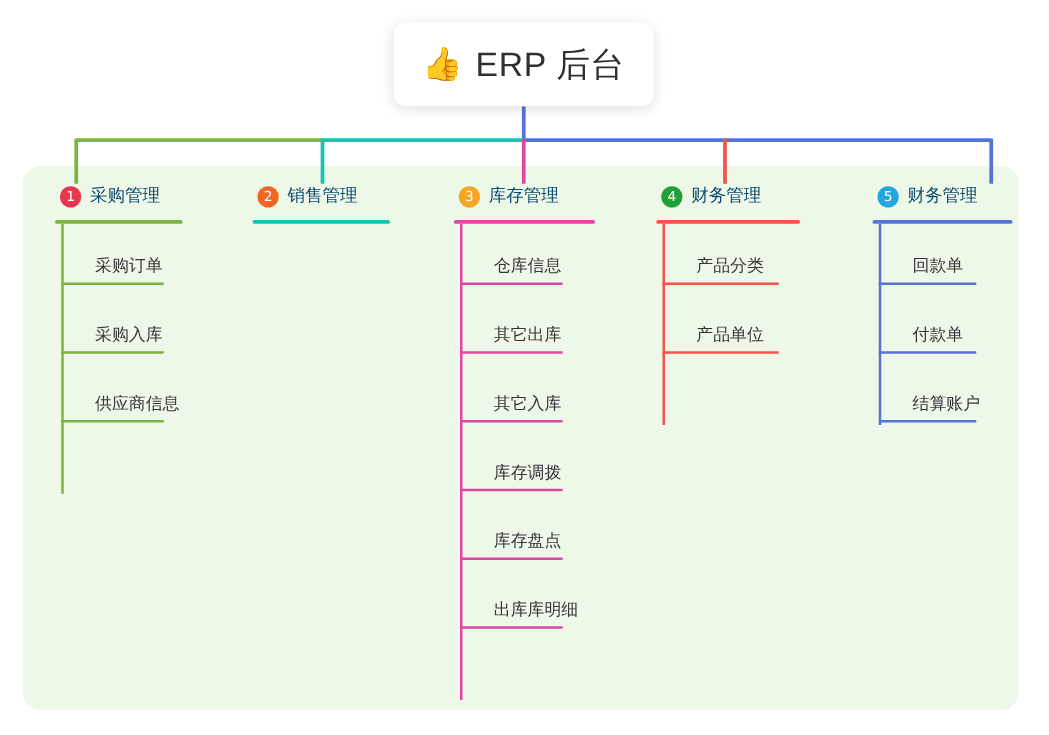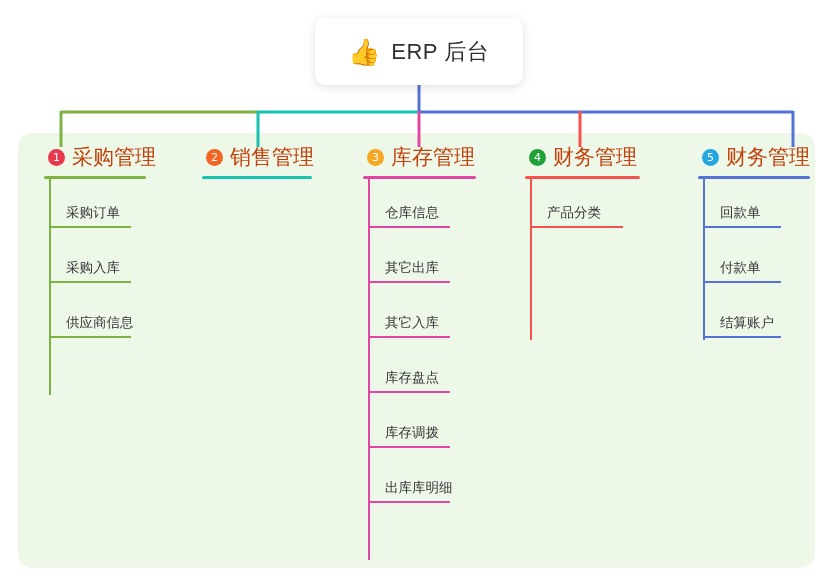--- a/index.html
+++ b/index.html
@@ -31,21 +31,21 @@
     box-shadow:0 2px 10px rgba(0,0,0,0.13);
     display:flex;align-items:center;justify-content:center;
     gap:10px;
     z-index:5;
   }
   .root-emoji{
     font-size:26px;line-height:1;
     font-family:"DejaVu Sans",sans-serif;
   }
   .root-title{
-    font-size:22px;
+    font-size:27px;
     color:#2f3033;
     letter-spacing:.5px;
     white-space:nowrap;
   }
 
   
   .conn{position:absolute;z-index:2;}
 
   
   .col{position:absolute;top:146px;z-index:3;}
@@ -55,37 +55,37 @@
     padding-left:4px;
   }
   .badge{
     width:17px;height:17px;border-radius:50%;
     color:#fff;font-size:11px;
     display:flex;align-items:center;justify-content:center;
     font-family:"DejaVu Sans",sans-serif;
     flex:0 0 auto;
   }
   .col-title{
-    font-size:21px;color:#c2410c;white-space:nowrap;
+    font-size:14px;color:#0c4a6e;white-space:nowrap;
   }
   .head-rule{
     height:3px;border-radius:2px;margin-top:8px;
   }
 
   .items{position:relative;margin-top:0;}
   .stem{
     position:absolute;left:5px;top:0;width:2px;
   }
   .item{
     position:relative;
     height:55px;
   }
   .item-label{
     position:absolute;
-    left:22px;bottom:12px;
+    left:32px;bottom:12px;
     font-size:13.5px;
     color:#343539;
     white-space:nowrap;
   }
   .item-rule{
     position:absolute;
     left:5px;bottom:6px;
     height:2px;
   }
 </style>
@@ -161,25 +161,25 @@
         </div>
         <div class="item">
           <span class="item-label">其它出库</span>
           <div class="item-rule" style="background: rgb(226, 70, 165); width: 82px;"></div>
         </div>
         <div class="item">
           <span class="item-label">其它入库</span>
           <div class="item-rule" style="background: rgb(226, 70, 165); width: 82px;"></div>
         </div>
         <div class="item">
+          <span class="item-label">库存调拨</span>
+          <div class="item-rule" style="background: rgb(226, 70, 165); width: 82px;"></div>
+        </div>
+        <div class="item">
           <span class="item-label">库存盘点</span>
-          <div class="item-rule" style="background: rgb(226, 70, 165); width: 82px;"></div>
-        </div>
-        <div class="item">
-          <span class="item-label">库存调拨</span>
           <div class="item-rule" style="background: rgb(226, 70, 165); width: 82px;"></div>
         </div>
         <div class="item">
           <span class="item-label">出库库明细</span>
           <div class="item-rule" style="background: rgb(226, 70, 165); width: 82px;"></div>
         </div>
       </div>
   </div>
 
   <div class="col" id="col-3" style="left:525px;">
@@ -187,20 +187,24 @@
       <span class="badge" style="background: rgb(33, 160, 56);">4</span>
       <span class="col-title">财务管理</span>
     </div>
     <div class="head-rule" style="background: rgb(244, 83, 77); width: 115px;"></div>
     <div class="items">
         <div class="stem" style="background: rgb(244, 83, 77); height: 161px;"></div>
         <div class="item">
           <span class="item-label">产品分类</span>
           <div class="item-rule" style="background: rgb(244, 83, 77); width: 93px;"></div>
         </div>
+        <div class="item">
+          <span class="item-label">产品单位</span>
+          <div class="item-rule" style="background: rgb(244, 83, 77); width: 93px;"></div>
+        </div>
       </div>
   </div>
 
   <div class="col" id="col-4" style="left:698px;">
     <div class="col-head">
       <span class="badge" style="background: rgb(36, 167, 224);">5</span>
       <span class="col-title">财务管理</span>
     </div>
     <div class="head-rule" style="background: rgb(85, 115, 214); width: 112px;"></div>
     <div class="items">

